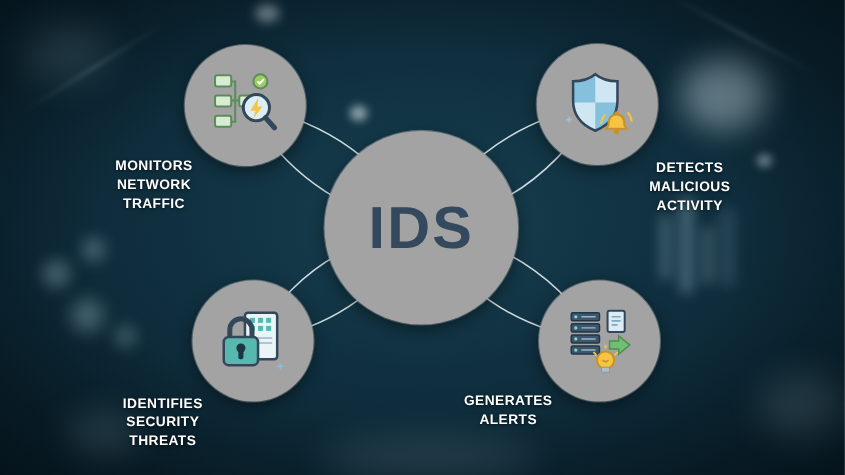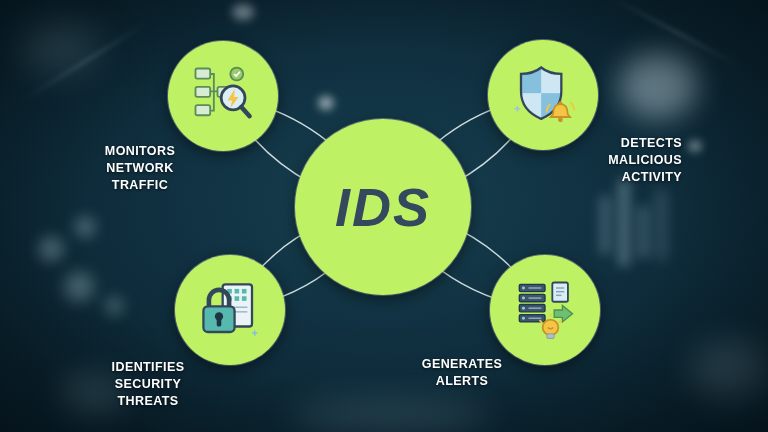--- a/index.html
+++ b/index.html
@@ -10,36 +10,36 @@
   }
   .stage{position:absolute;inset:0;}
   
   .bokeh{position:absolute;border-radius:50%;pointer-events:none;}
   .streak{position:absolute;pointer-events:none;}
   .vignette{position:absolute;inset:0;pointer-events:none;
     background:radial-gradient(ellipse at 50% 50%, rgba(0,0,0,0) 55%, rgba(2,12,18,0.55) 100%);}
   
   .connectors{position:absolute;left:0;top:0;}
   
-  .circle-node{position:absolute;background:#bef264;border-radius:50%;
+  .circle-node{position:absolute;background:#a3a3a3;border-radius:50%;
     display:flex;align-items:center;justify-content:center;
-    box-shadow:0 4px 14px rgba(0,0,0,0.45), 0 0 0 1px rgba(255,255,255,0.35);font-style:italic;}
+    box-shadow:0 4px 14px rgba(0,0,0,0.45), 0 0 0 1px rgba(255,255,255,0.35);}
   .center-circle{left:295px;top:119px;width:176px;height:176px;}
   .center-title{font-size:54px;font-weight:bold;color:#35495e;letter-spacing:2px;}
   .sat{width:110px;height:110px;}
   #node-tl{left:168px;top:41px;}
   #node-tr{left:488px;top:40px;}
   #node-bl{left:175px;top:255px;}
   #node-br{left:490px;top:255px;}
   
   .label{position:absolute;color:#ffffff;font-weight:600;font-size:12.5px;line-height:1.35;
     text-align:center;letter-spacing:0.4px;transform:translate(-50%,-50%);
     text-shadow:0 1px 3px rgba(0,0,0,0.65);}
   #label-monitors{left:140px;top:168px;width:104px;text-align:center;}
-  #label-detects{left:627px;top:160px;width:110px;text-align:right;}
+  #label-detects{left:627px;top:170px;width:110px;}
   #label-identifies{left:148px;top:384px;width:104px;}
   #label-generates{left:462px;top:373px;width:110px;}
   #label-provides{left:633px;top:388px;width:126px;}
 </style>
 </head>
 <body>
 
 <div class="stage">
 
   <div class="bokeh" style="left:20px;top:20px;width:80px;height:55px;background:rgba(190,225,238,0.18);filter:blur(16px);"></div>

